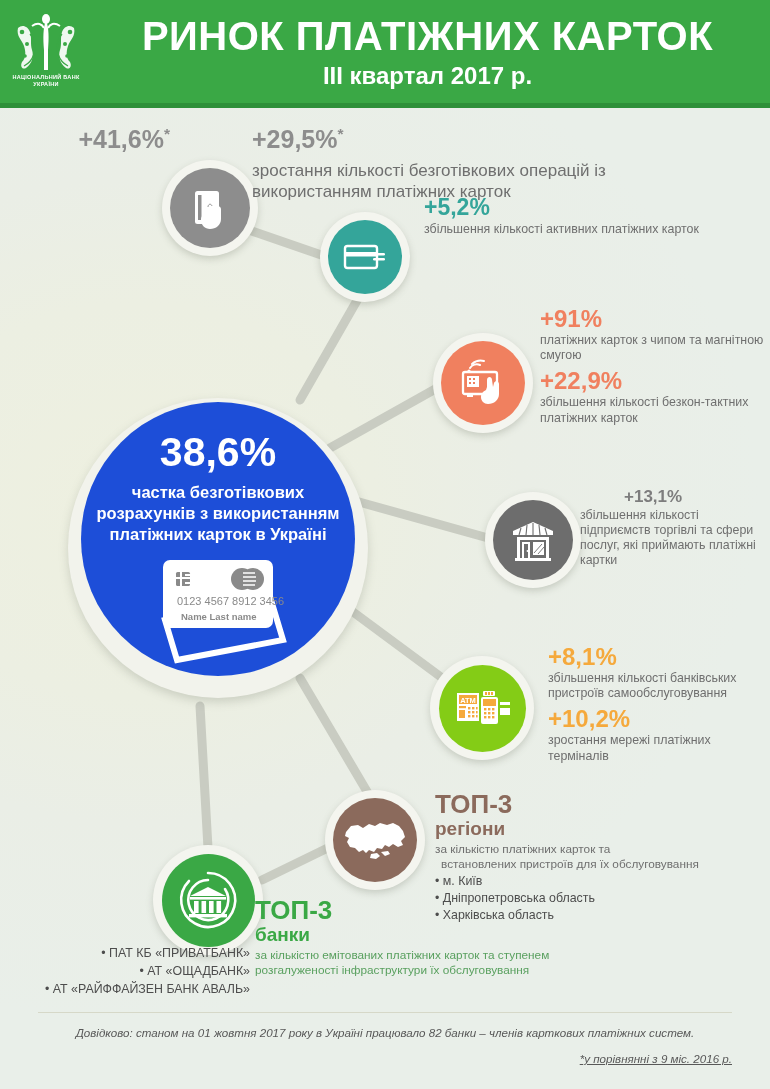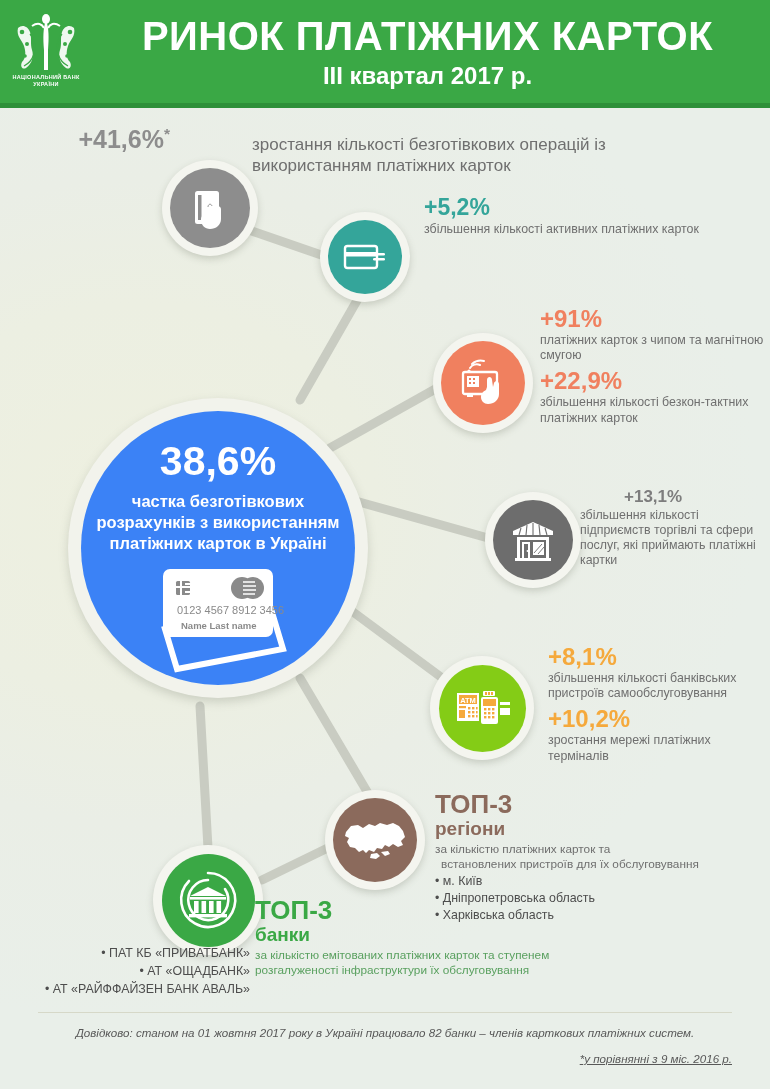--- a/index.html
+++ b/index.html
@@ -103,24 +103,24 @@
   #center-node {
     position: absolute;
     left: 68px; top: 398px;
     width: 300px; height: 300px;
     border-radius: 50%;
     background: #f2f3ec;
     box-shadow: 0 4px 10px rgba(120,125,110,0.28);
   }
   #center-inner {
     position: absolute;
-    left: 13px; top: 13px;
+    left: 13px; top: 4px;
     width: 274px; height: 274px;
     border-radius: 50%;
-    background: #3b82f6;
+    background: #1d4ed8;
     overflow: hidden;
   }
   #center-pct {
     position: absolute;
     left: 0; top: 28px;
     width: 274px;
     text-align: center;
     color: #ffffff;
     font-size: 41px;
     font-weight: bold;
@@ -460,20 +460,21 @@
         <text x="38" y="66" font-family="Liberation Sans, sans-serif" font-size="9.5" font-weight="bold" fill="#8a8a8a">Name  Last name</text>
       </svg>
     </div>
   </div>
 
   <div id="b1">
     <div class="stat-pct"><span>+41,6</span><span>%</span><span class="sup">*</span></div>
   </div>
 
   <div id="b2">
+    <div class="stat-pct"><span>+29,5</span><span>%</span><span class="sup">*</span></div>
     <div class="stat-desc">зростання кількості безготівкових операцій із використанням платіжних карток</div>
   </div>
 
   <div id="b3">
     <div class="stat-pct">+5,2%</div>
     <div class="stat-desc">збільшення кількості активних платіжних карток</div>
   </div>
 
   <div id="b4">
     <div class="stat-pct">+91%</div>

